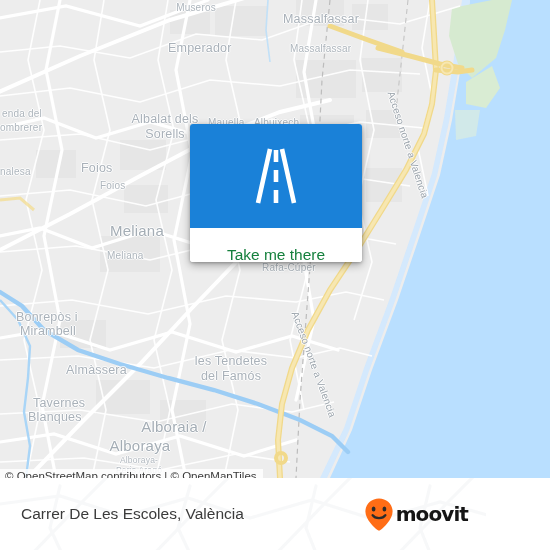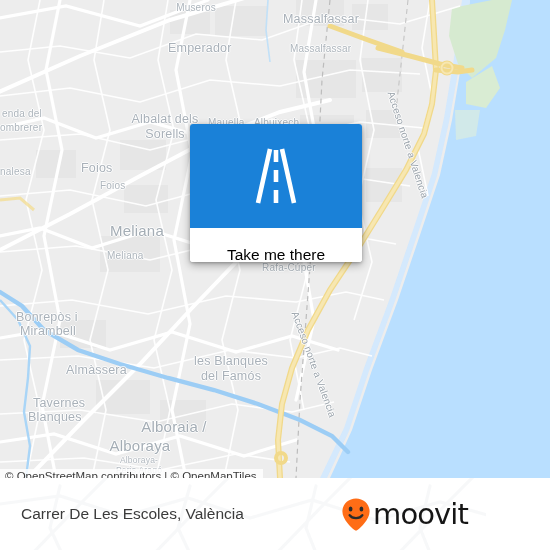--- a/index.html
+++ b/index.html
@@ -64,21 +64,21 @@
   }
   #callout-foot {
     height: 34px;
     display: flex;
     align-items: center;
     justify-content: center;
     background: #ffffff;
   }
   #callout-foot .txt {
     font-size: 15.5px;
-    color: #000000;
+    color: #15803d;
     font-family: "Liberation Sans", sans-serif;
     margin-top: 20px;
   }
 
   
   #attrib {
     position: absolute;
     left: 0; top: 469px;
     background: rgba(255,255,255,.82);
     padding: 1px 6px 2px 5px;
@@ -111,22 +111,22 @@
     font-family: "Liberation Sans", sans-serif;
   }
   #footer-logo {
     position: absolute;
     right: 18px; top: 50%;
     transform: translateY(-50%);
     display: flex;
     align-items: center;
   }
   #footer-logo .wordmark {
-    font-size: 29px;
-    font-weight: normal;
+    font-size: 20px;
+    font-weight: bold;
     color: #151515;
     letter-spacing: -0.9px;
     margin-left: 1px;
     font-family: "DejaVu Sans", sans-serif;
   }
 </style>
 </head>
 <body>
 
 <div id="root">
@@ -269,21 +269,21 @@
         <div class="lbl small" style="left: 2px; top: 108px;">enda del</div>
         <div class="lbl small" style="left: 0px; top: 122px;">ombrerer</div>
         <div class="lbl small" style="left: 0px; top: 166px;">nalesa</div>
         <div class="lbl town" style="left: 81px; top: 161px;">Foios</div>
         <div class="lbl small" style="left: 100px; top: 180px;">Foios</div>
         <div class="lbl city" style="left: 110px; top: 222px;">Meliana</div>
         <div class="lbl small" style="left: 107px; top: 250px;">Meliana</div>
         <div class="lbl town" style="left: 16px; top: 310px;">Bonrepòs i</div>
         <div class="lbl town" style="left: 20px; top: 324px;">Mirambell</div>
         <div class="lbl town" style="left: 66px; top: 363px;">Almàssera</div>
-        <div class="lbl town ctr" style="left: 231px; top: 354px;">les Blanques</div>
+        <div class="lbl town ctr" style="left: 231px; top: 354px;">les Tendetes</div>
         <div class="lbl town ctr" style="left: 231px; top: 369px;">del Famós</div>
         <div class="lbl town" style="left: 33px; top: 396px;">Tavernes</div>
         <div class="lbl town" style="left: 28px; top: 410px;">Blanques</div>
         <div class="lbl city ctr" style="left: 140px; top: 418px; margin-left: 34px;">Alboraia /</div>
         <div class="lbl city ctr" style="left: 140px; top: 437px;">Alboraya</div>
         <div class="lbl tiny ctr" style="left: 139px; top: 455px;">Alboraya-</div>
         <div class="lbl tiny ctr" style="left: 139px; top: 465px;">Peris Aragó</div>
         <div class="lbl small" style="left: 262px; top: 262px;">Rafa-Cúper</div>
         <div class="lbl road" style="left: 396px; top: 90px; transform: rotate(72deg); transform-origin: left top;">Acceso norte a Valencia</div>
         <div class="lbl road" style="left: 300px; top: 310px; transform: rotate(70deg); transform-origin: left top;">Acceso norte a Valencia</div>

